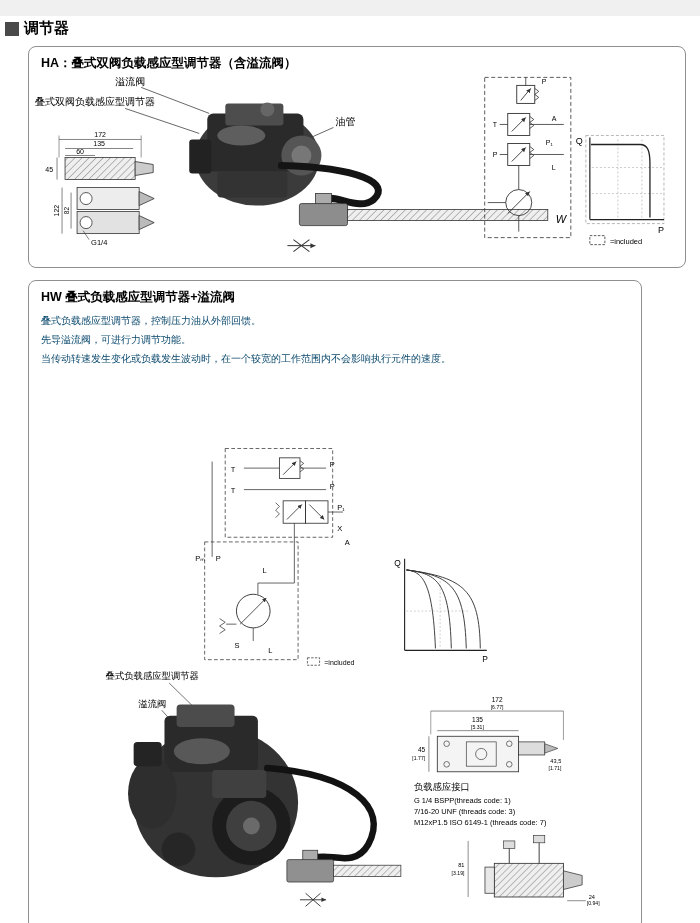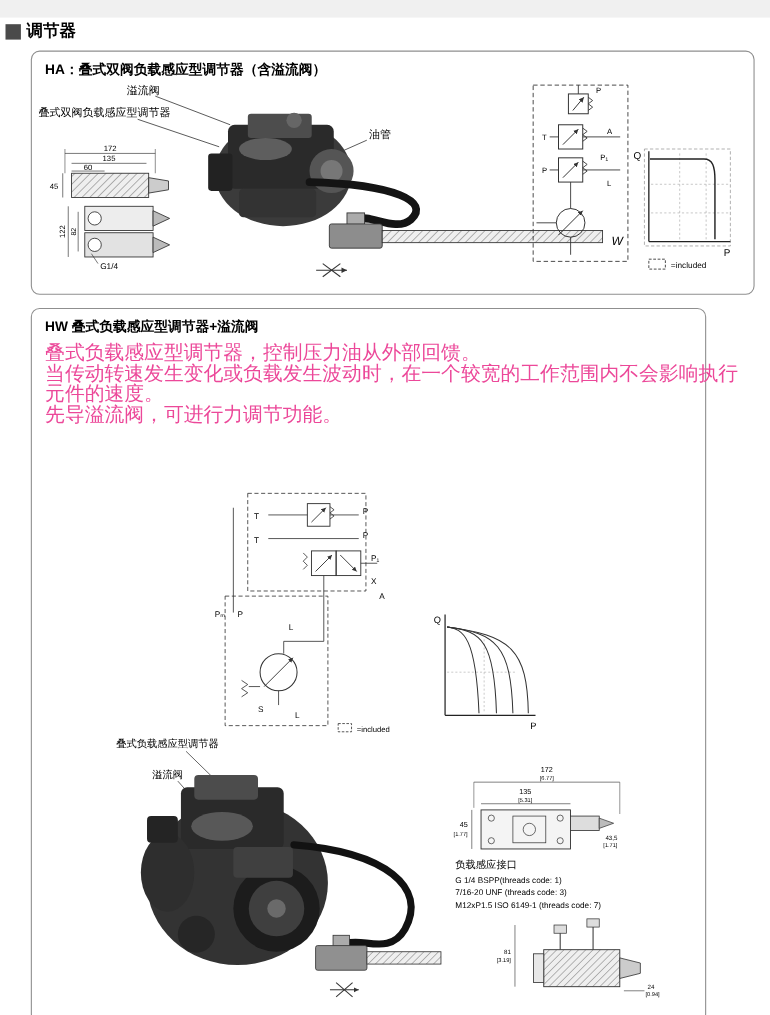--- a/index.html
+++ b/index.html
@@ -6,21 +6,21 @@
   html,body { background:#f0f0f0; }
   body { font-family:"Liberation Sans","DejaVu Sans",sans-serif; }
   .page { position:relative; width:700px; height:923px; background:#ffffff; margin:16px auto; overflow:hidden; }
   .hdr { position:absolute; left:5px; top:3px; display:flex; align-items:center; gap:5px; }
   .hdr-sq { width:14px; height:14px; background:#4a4a4a; flex:0 0 auto; }
   .hdr-title { font-size:15px; font-weight:bold; color:#000; }
   .box { position:absolute; border:1.5px solid #8f8f8f; border-radius:8px; background:#fff; }
   .box-ha { left:28px; top:30px; width:658px; height:222px; }
   .box-hw { left:28px; top:264px; width:614px; height:650px; }
   .box-title { position:absolute; left:12px; top:8px; font-weight:bold; font-size:12.5px; color:#000; z-index:2; }
-  .hw-paras { position:absolute; left:12px; top:30px; width:636px; font-size:18px; line-height:19px; color:#ec4899; z-index:2; }
+  .hw-paras { position:absolute; left:12px; top:30px; width:636px; font-size:10px; line-height:19px; color:#0c4a6e; z-index:2; }
   svg.layer { position:absolute; left:0; top:0; width:100%; height:100%; }
   svg text { font-family:"Liberation Sans","DejaVu Sans",sans-serif; fill:#000; }
 </style>
 </head>
 <body>
 
 <div class="page">
 
   <div class="hdr">
     <span class="hdr-sq"></span>
@@ -150,22 +150,22 @@
         <rect x="560" y="188" width="15" height="9" fill="none" stroke="#333" stroke-width="0.8" stroke-dasharray="2.5,1.5"></rect>
         <text x="580" y="196">=included</text>
       </g>
     </svg>
   </section>
 
   <section class="box box-hw">
     <div class="box-title">HW 叠式负载感应型调节器+溢流阀</div>
     <div class="hw-paras">
       <p>叠式负载感应型调节器，控制压力油从外部回馈。</p>
+      <p>先导溢流阀，可进行力调节功能。</p>
       <p>当传动转速发生变化或负载发生波动时，在一个较宽的工作范围内不会影响执行元件的速度。</p>
-      <p>先导溢流阀，可进行力调节功能。</p>
     </div>
 
     <svg class="layer" viewBox="0 0 655 647">
       <defs>
         <pattern id="hatchH" width="5" height="5" patternUnits="userSpaceOnUse" patternTransform="rotate(45)">
           <rect width="5" height="5" fill="#efefef"></rect>
           <line x1="0" y1="0" x2="0" y2="5" stroke="#7a7a7a" stroke-width="1"></line>
         </pattern>
         <marker id="arrH" markerWidth="7" markerHeight="7" refX="5" refY="2.5" orient="auto">
           <path d="M0,0 L5,2.5 L0,5 z" fill="#333"></path>

